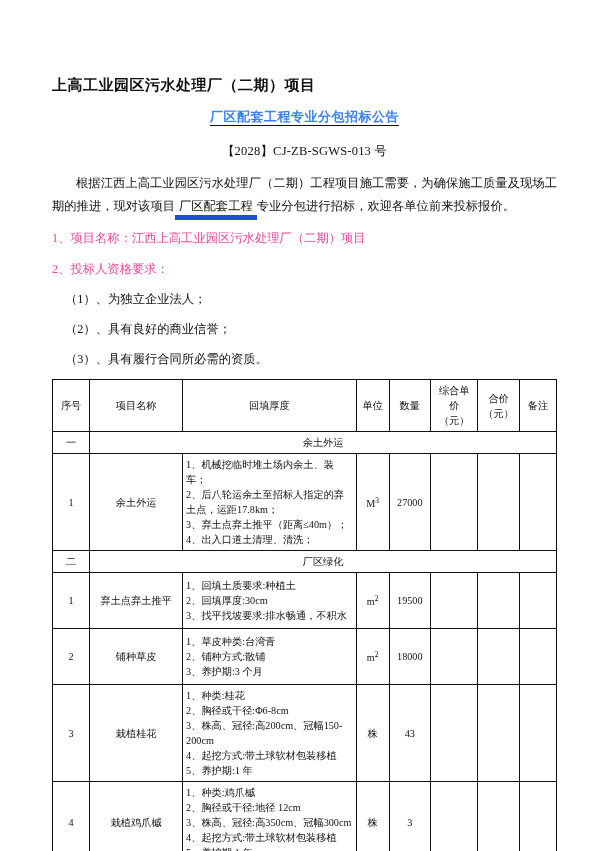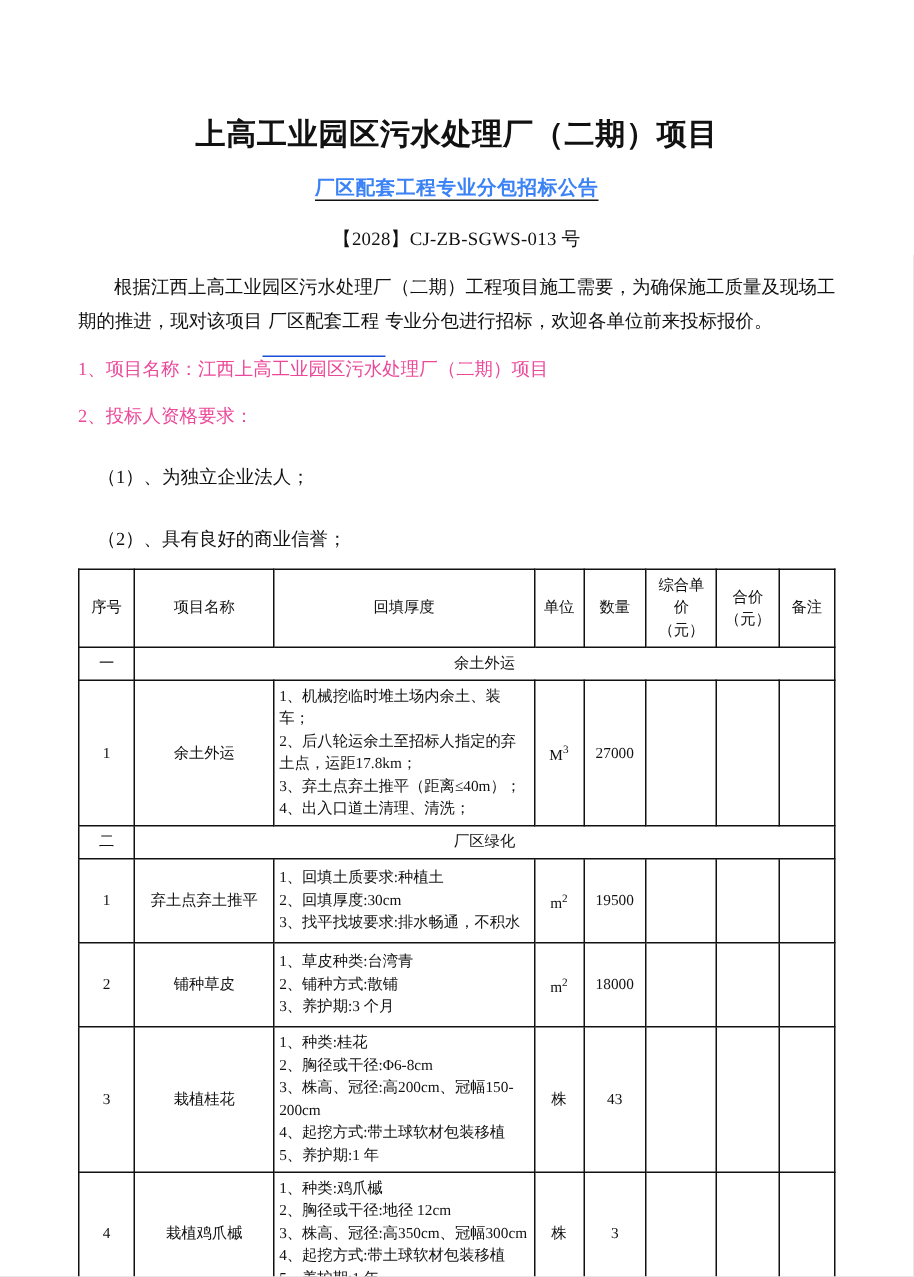--- a/index.html
+++ b/index.html
@@ -20,22 +20,21 @@
     margin: 0 auto;
   }
   .paper-inner {
     position: absolute;
     left: 52px;
     top: 38px;
     width: 505px;
     height: 775px;
   }
   .title-1 {
-    text-align: center;
-    font-size: 20px;
+    font-size: 15px;
     font-weight: bold;
     letter-spacing: 0.5px;
     margin-top: 38px;
     color: #111;
   }
   .title-2 {
     text-align: center;
     font-size: 13px;
     font-weight: bold;
     letter-spacing: 0.5px;
@@ -58,34 +57,34 @@
     line-height: 23px;
     color: #111;
     margin-top: 12px;
     text-align: justify;
     text-indent: 0;
   }
   .para.indent {
     text-indent: 24px;
   }
   .ul-seg {
-    border-bottom: 1px solid #1d4ed8;
-    padding: 0 4px 16px 4px;
+    border-bottom: 5px solid #1d4ed8;
+    padding: 0 4px 2px 4px;
   }
   .list-item {
     font-size: 12.3px;
     line-height: 22px;
     color: #ec4899;
     margin-top: 9px;
   }
   .sub-item {
     font-size: 12.3px;
     line-height: 22px;
     color: #111;
-    margin-top: 19px;
+    margin-top: 8px;
     padding-left: 13px;
   }
   table.biao {
     border-collapse: collapse;
     width: 100%;
     margin-top: 9px;
     table-layout: fixed;
   }
   table.biao td, table.biao th {
     border: 1px solid #111;
@@ -130,20 +129,21 @@
     <div class="para indent">
       <span>根据江西上高工业园区污水处理厂（二期）工程项目施工需要，为确保施工质量及现场工期的推进，现对该项目</span><span class="ul-seg">厂区配套工程</span><span>专业分包进行招标，欢迎各单位前来投标报价。</span>
     </div>
 
     <div class="list-item">1、项目名称：江西上高工业园区污水处理厂（二期）项目</div>
 
     <div class="list-item">2、投标人资格要求：</div>
 
     <div class="sub-item">（1）、为独立企业法人；</div>
     <div class="sub-item">（2）、具有良好的商业信誉；</div>
+    <div class="sub-item">（3）、具有履行合同所必需的资质。</div>
 
 
     <table class="biao">
       <colgroup>
         <col style="width:36px">
         <col style="width:90px">
         <col style="width:168px">
         <col style="width:32px">
         <col style="width:40px">
         <col style="width:46px">

